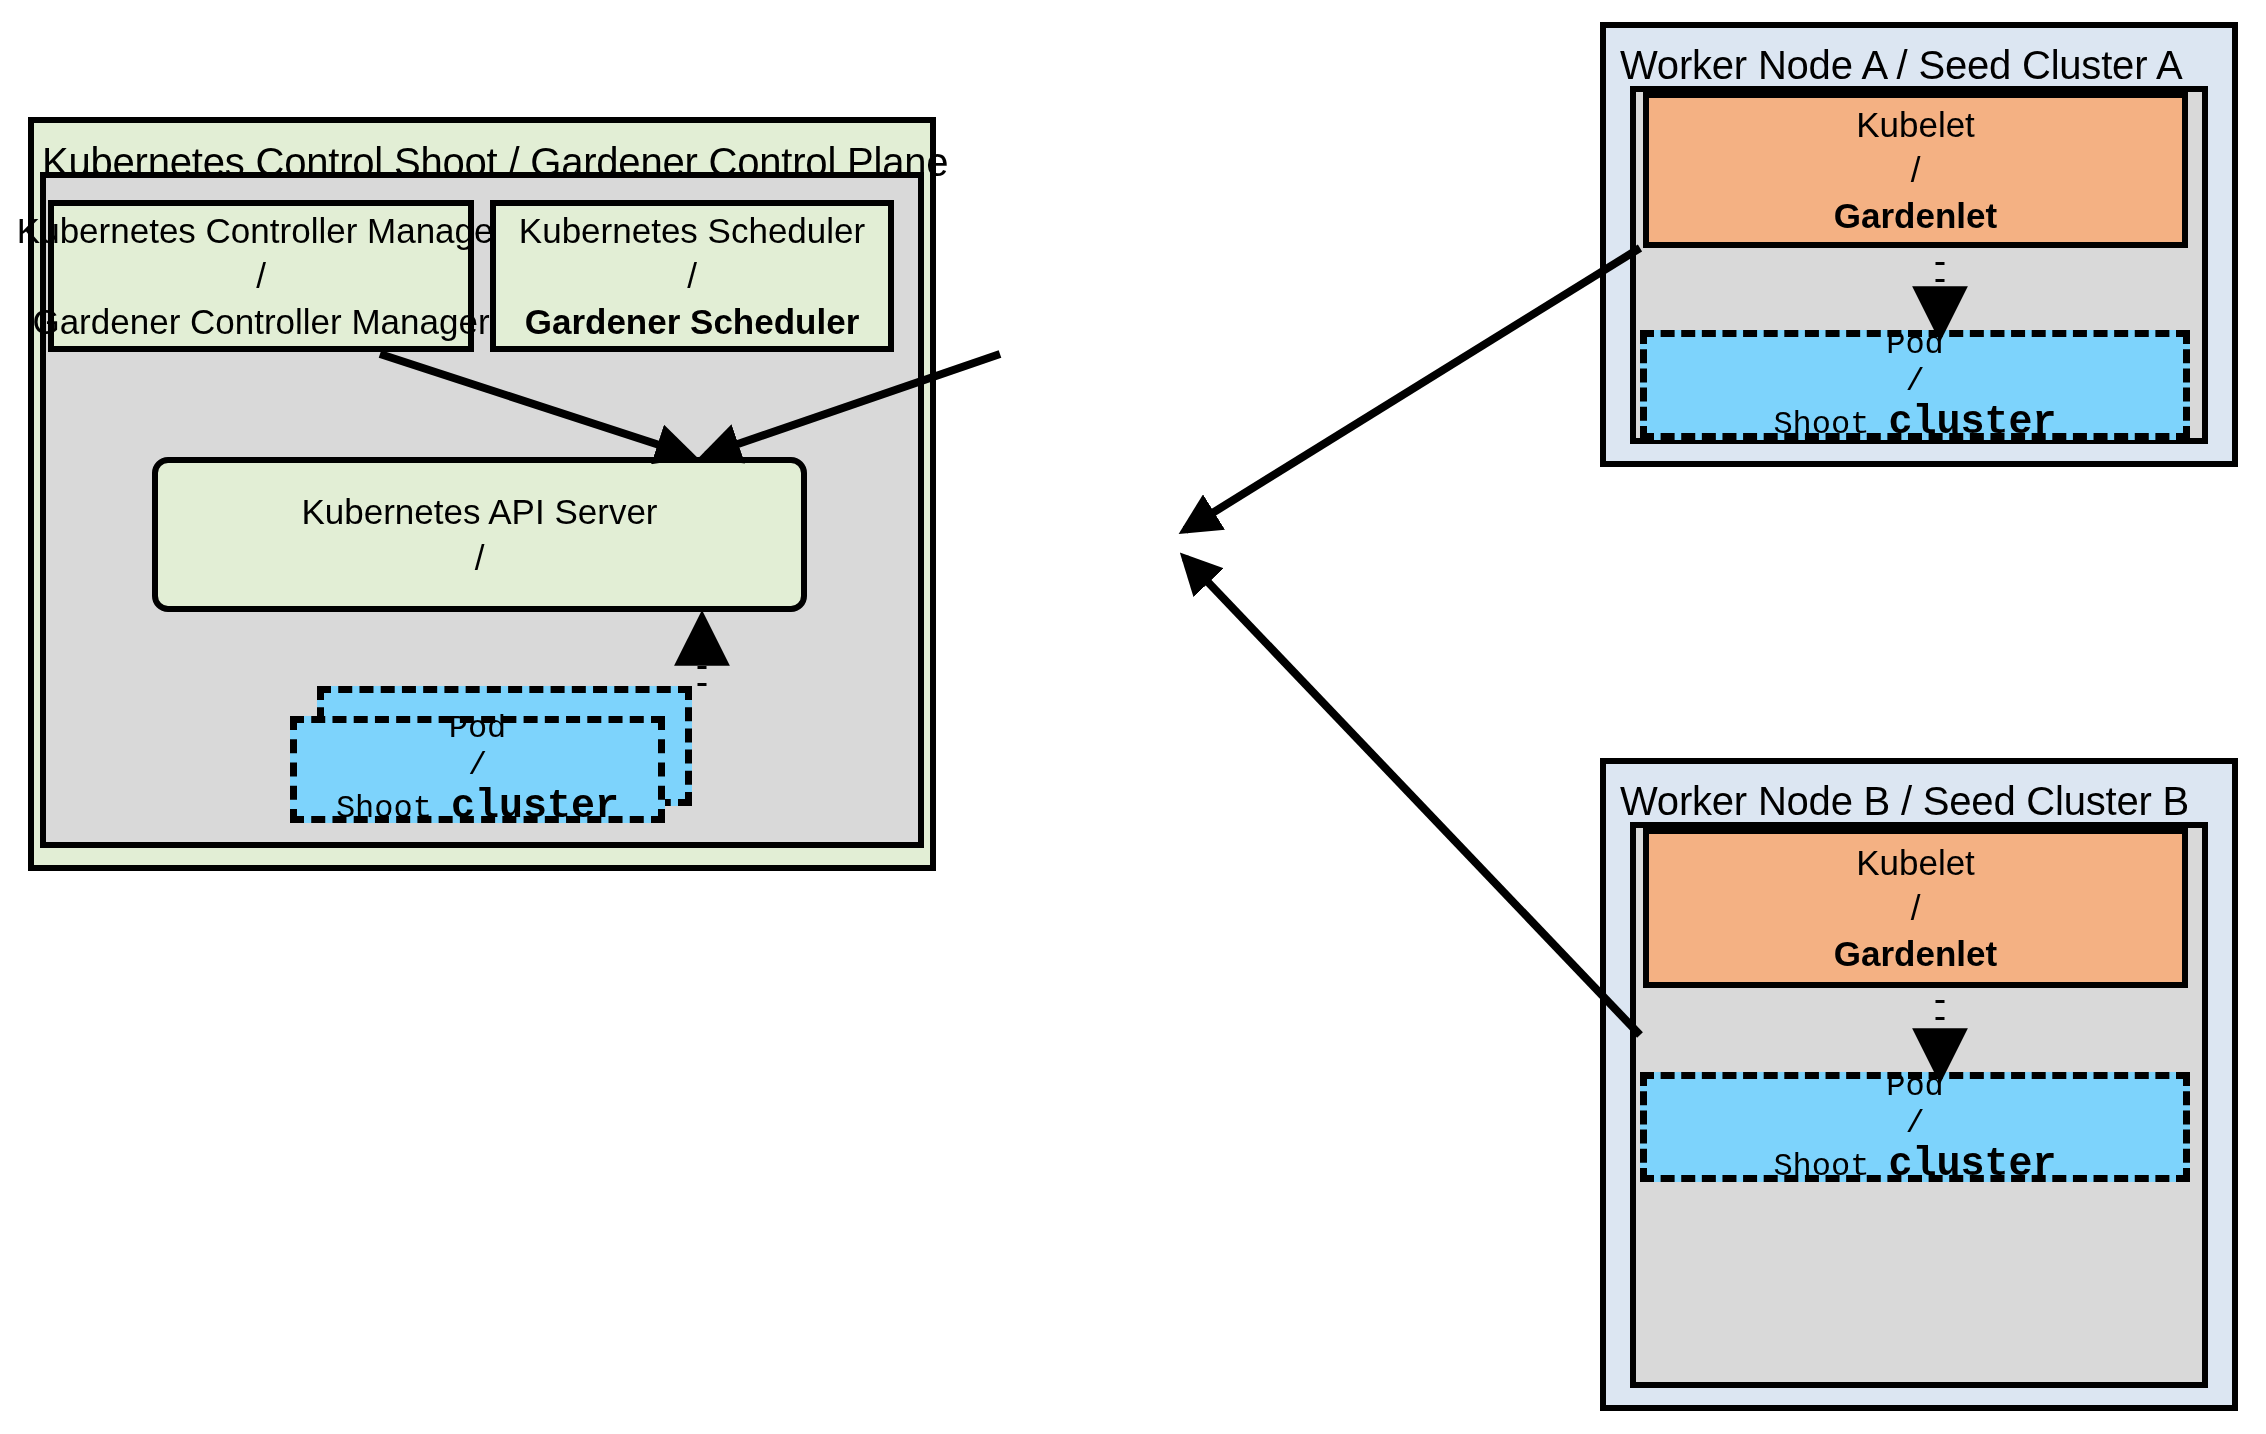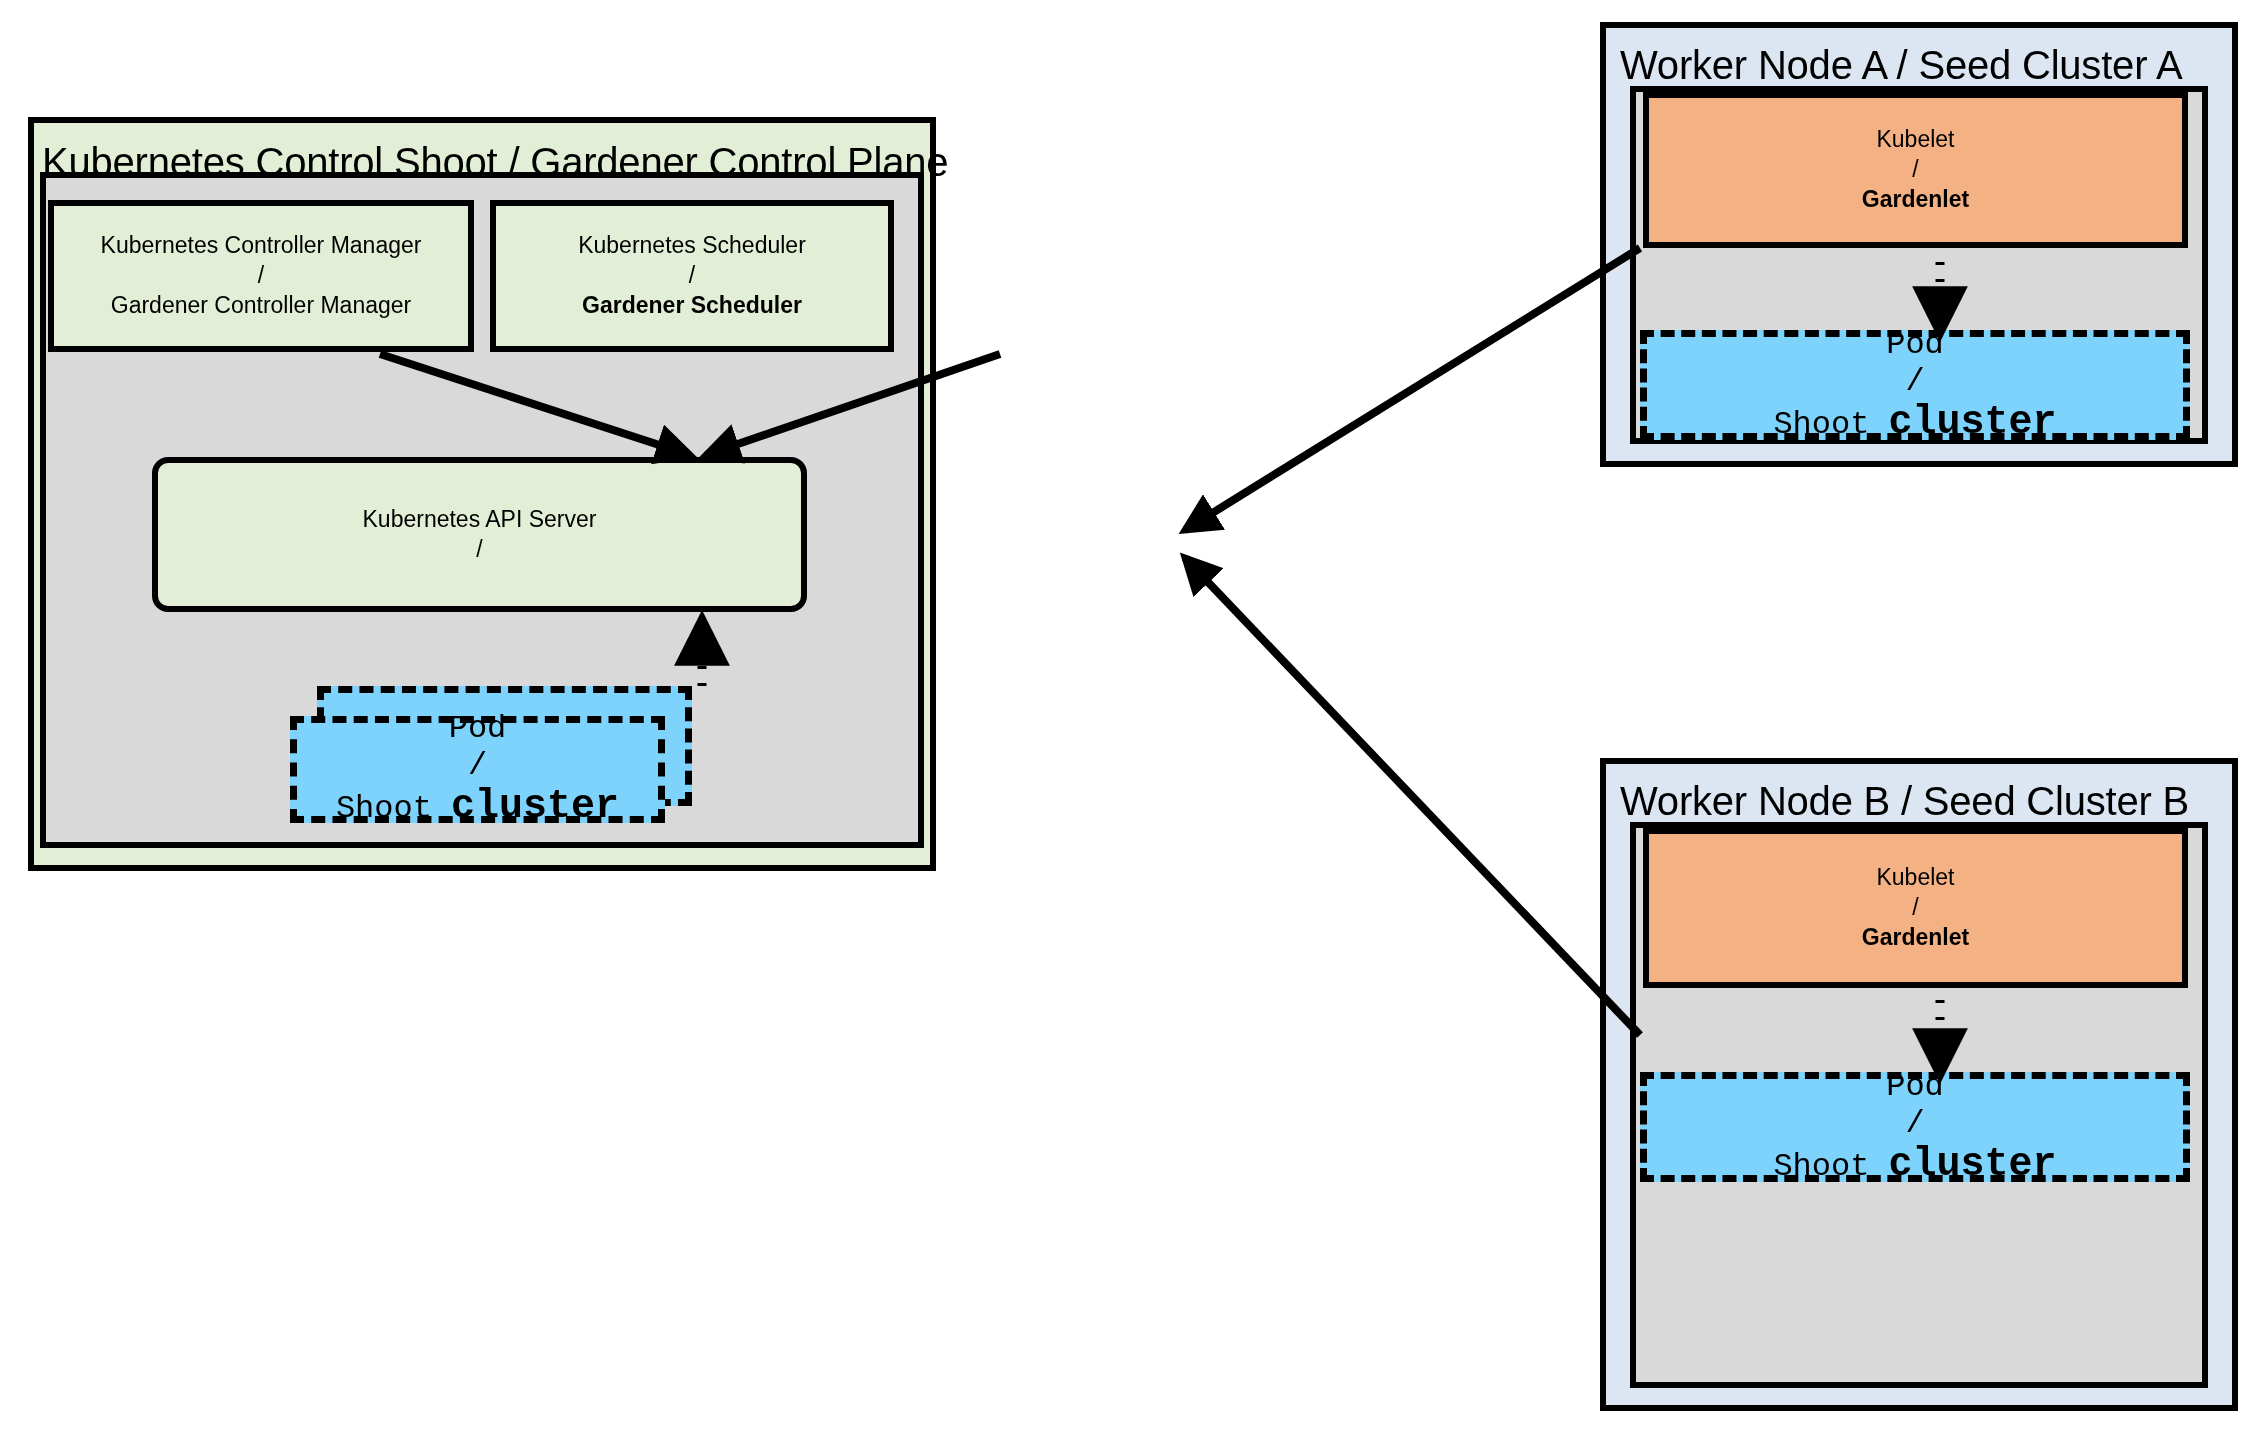--- a/index.html
+++ b/index.html
@@ -31,21 +31,21 @@
     position:absolute;
     font-size:40px;
     line-height:1.05;
     white-space:nowrap;
     letter-spacing:-0.2px;
   }
   .ctr{
     position:absolute;
     left:0; right:0;
     text-align:right;
-    font-size:23px;
+    font-size:35px;
     line-height:1.30;
     white-space:nowrap;
   }
   .b{ font-weight:bold; }
   .mono{ font-family:"Liberation Mono", monospace; font-size:32px; }
   .mono .b{ font-family:Liberation Mono, monospace; font-weight:bold; font-size:40px; }
 
   .stack{
     position:absolute;
     left:0; right:0;

